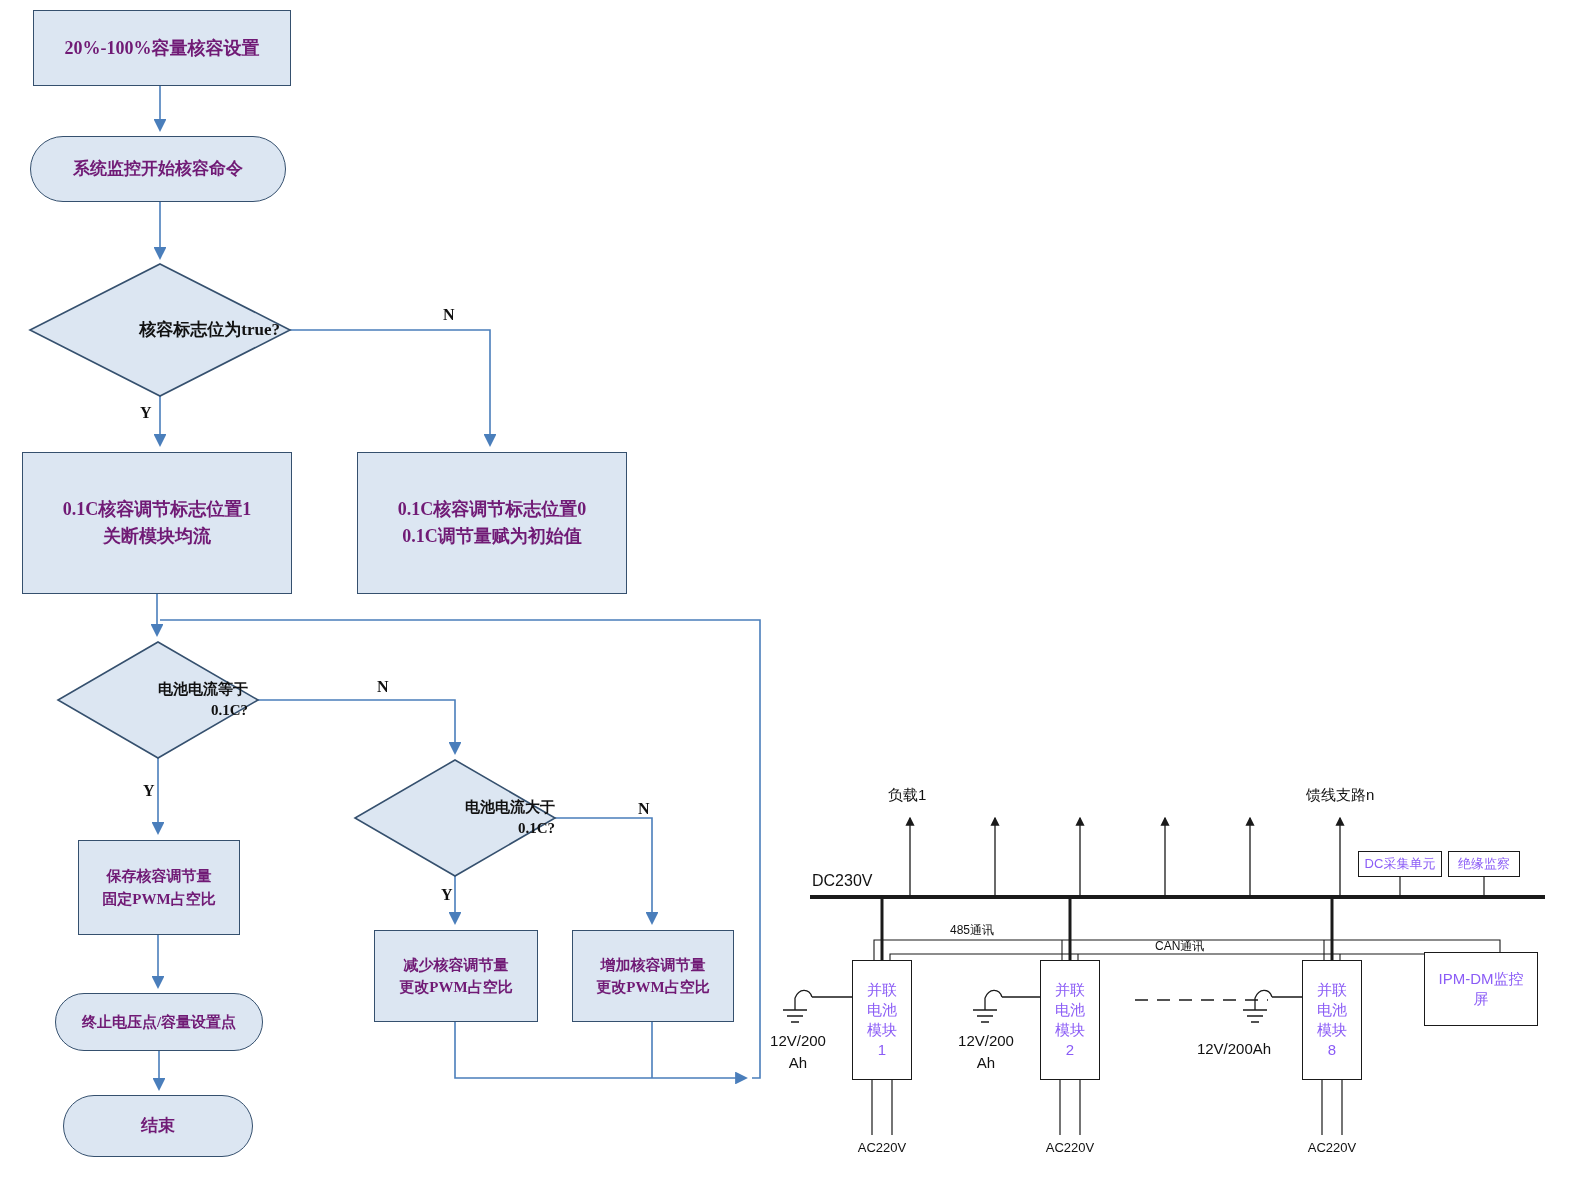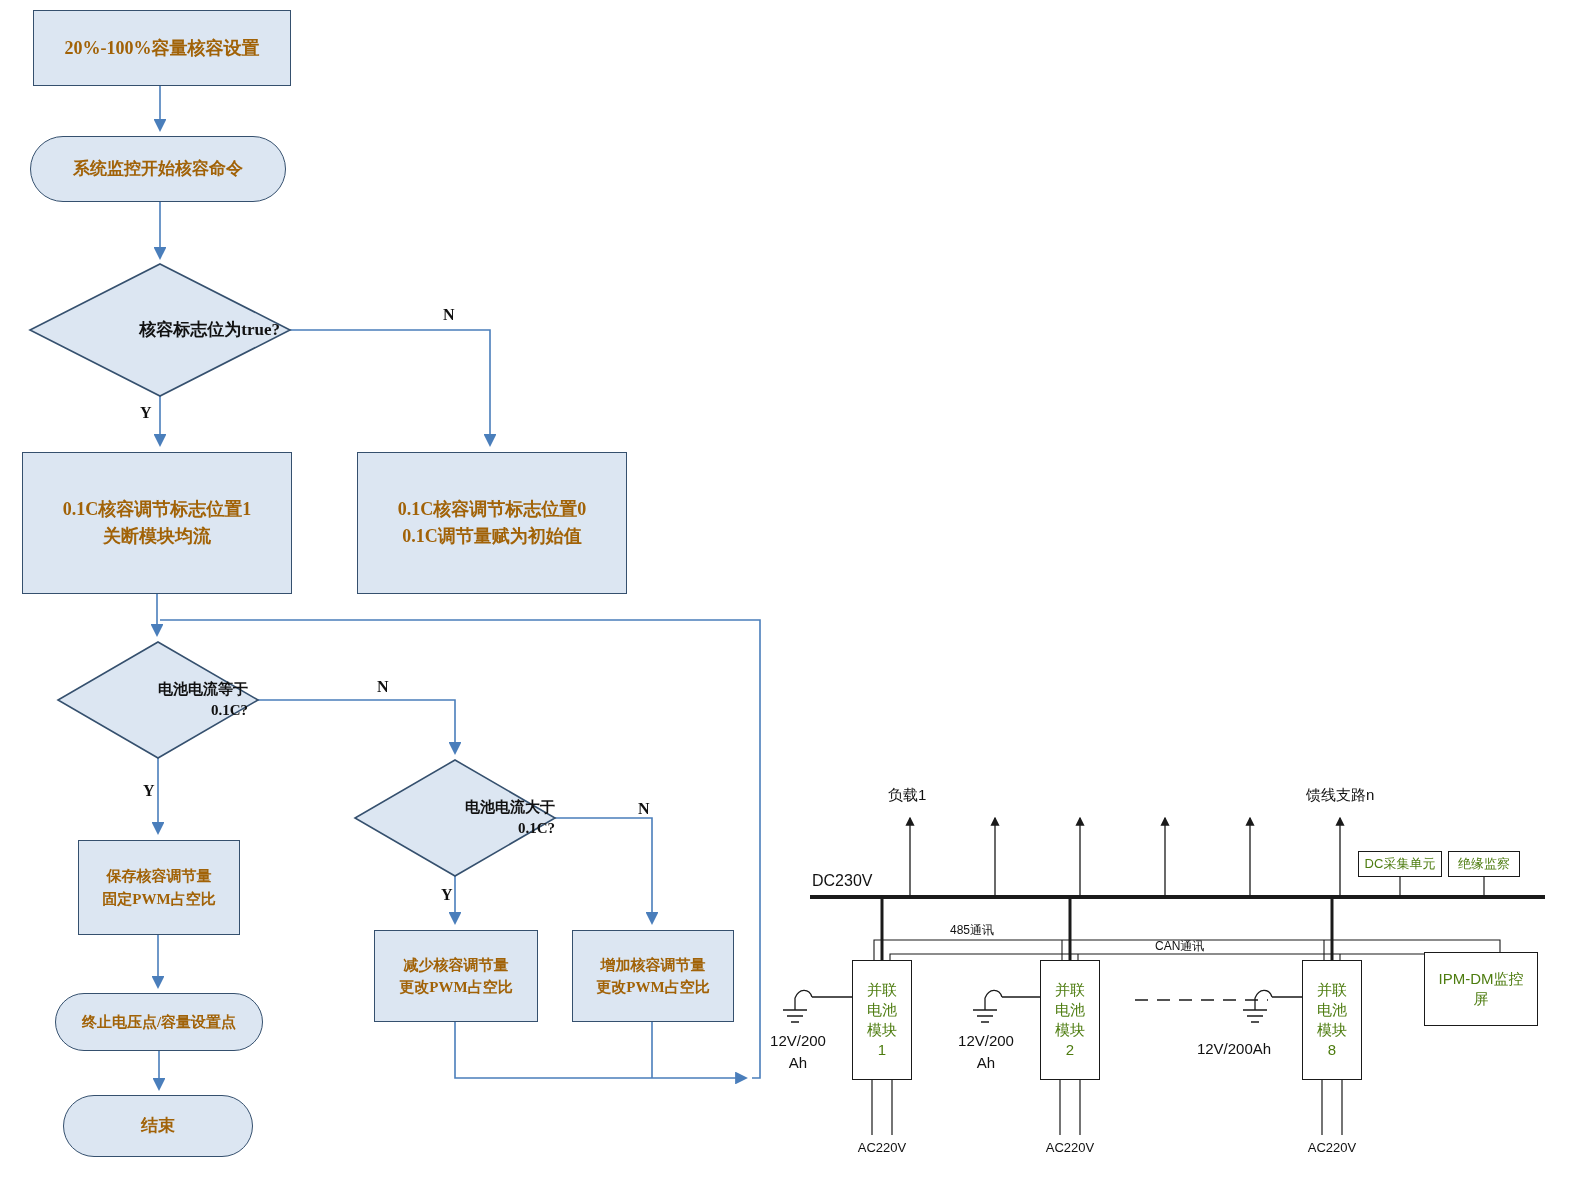--- a/index.html
+++ b/index.html
@@ -1,27 +1,27 @@
 <!DOCTYPE html>
 <html><head>
 <meta charset="utf-8">
 <style>
   html,body{margin:0;padding:0;background:#fff;}
   .canvas{position:relative;width:1584px;height:1181px;background:#ffffff;overflow:hidden;}
   svg.layer{position:absolute;left:0;top:0;width:1584px;height:1181px;}
   .node{position:absolute;box-sizing:border-box;background:#dce6f2;border:1.6px solid #35506e;
         display:flex;flex-direction:column;align-items:center;justify-content:center;text-align:left;
-        font-family:"Liberation Serif","DejaVu Serif",serif;font-weight:700;color:#a16207;line-height:1.5;}
+        font-family:"Liberation Serif","DejaVu Serif",serif;font-weight:700;color:#701a75;line-height:1.5;}
   .dtext{position:absolute;display:flex;flex-direction:column;align-items:flex-end;justify-content:center;
         text-align:center;font-family:"Liberation Serif","DejaVu Serif",serif;font-weight:700;color:#111;line-height:1.4;}
   .lbl{position:absolute;font-family:"Liberation Serif","DejaVu Serif",serif;font-weight:700;font-size:16px;color:#111;}
   .dlbl{position:absolute;font-family:"Liberation Sans","DejaVu Sans",sans-serif;color:#111;font-size:15px;}
   .wbox{position:absolute;box-sizing:border-box;background:#fff;border:1.4px solid #1a1a1a;
         display:flex;flex-direction:column;align-items:center;justify-content:center;text-align:center;
-        font-family:"Liberation Sans","DejaVu Sans",sans-serif;color:#4d7c0f;line-height:1.35;}
+        font-family:"Liberation Sans","DejaVu Sans",sans-serif;color:#8b5cf6;line-height:1.35;}
   .ctr{text-align:center;}
 </style>
 </head>
 <body>
 
 <div class="canvas">
 
   <svg class="layer" viewBox="0 0 1584 1181">
     <defs>
       <marker id="arrowB" viewBox="0 0 10 10" refX="8.5" refY="5" markerWidth="8" markerHeight="8" orient="auto-start-reverse">

